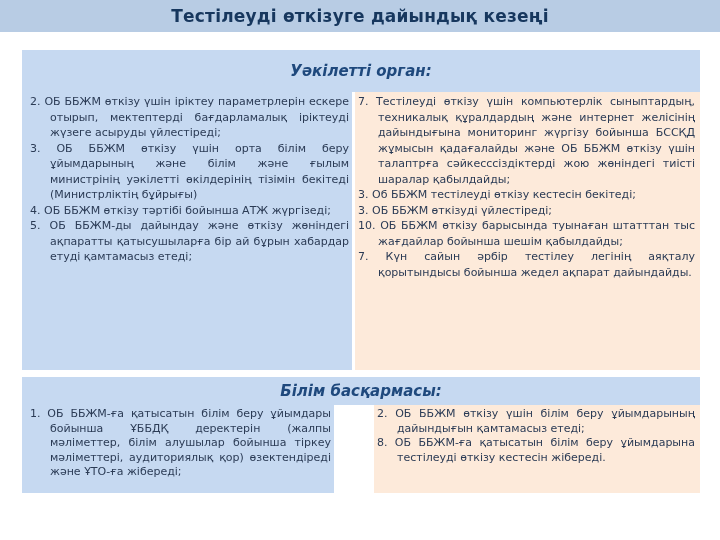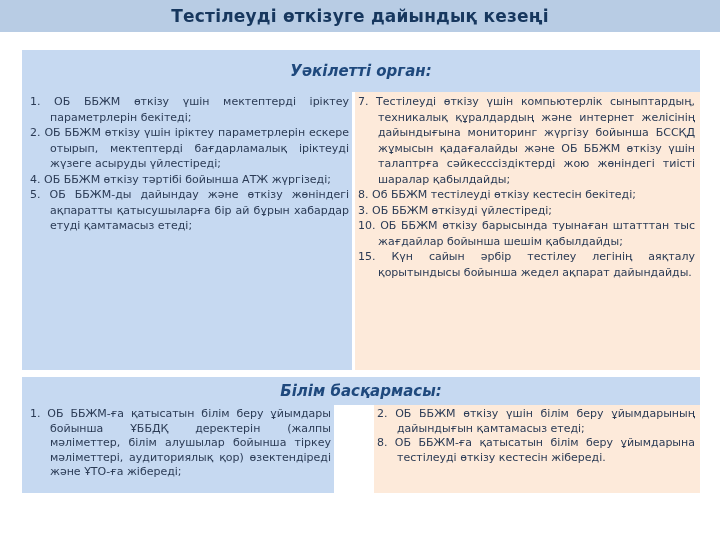--- a/index.html
+++ b/index.html
@@ -76,31 +76,31 @@
 <div class="slide">
 
   <div class="title-bar">
     <span class="title-text">Тестілеуді өткізуге дайындық кезеңі</span>
   </div>
 
   <section class="block block-1">
     <div class="block-heading">Уәкілетті орган:</div>
     <div class="cols">
       <div class="col col-blue">
-        <div class="item">1. ОБ ББЖМ өткізу үшін мектептерді іріктеу параметрлерін бекітеді;</div>
         <div class="item">2. ОБ ББЖМ өткізу үшін іріктеу параметрлерін ескере отырып, мектептерді бағдарламалық іріктеуді жүзеге асыруды үйлестіреді;</div>
+        <div class="item">3. ОБ ББЖМ өткізу үшін орта білім беру ұйымдарының және білім және ғылым министрінің уәкілетті өкілдерінің тізімін бекітеді (Министрліктің бұйрығы)</div>
         <div class="item">4. ОБ ББЖМ өткізу тәртібі бойынша АТЖ жүргізеді;</div>
         <div class="item">5. ОБ ББЖМ-ды дайындау және өткізу жөніндегі ақпаратты қатысушыларға бір ай бұрын хабардар етуді қамтамасыз етеді;</div>
       </div>
       <div class="col col-peach">
         <div class="item">7. Тестілеуді өткізу үшін компьютерлік сыныптардың, техникалық құралдардың және интернет желісінің дайындығына мониторинг жүргізу бойынша БССҚД жұмысын қадағалайды және ОБ ББЖМ өткізу үшін талаптрға сәйкесссіздіктерді жою жөніндегі тиісті шаралар қабылдайды;</div>
-        <div class="item">8. Об ББЖМ тестілеуді өткізу кестесін бекітеді;</div>
+        <div class="item">3. Об ББЖМ тестілеуді өткізу кестесін бекітеді;</div>
         <div class="item">3. ОБ ББЖМ өткізуді үйлестіреді;</div>
         <div class="item">10. ОБ ББЖМ өткізу барысында туынаған штатттан тыс жағдайлар бойынша шешім қабылдайды;</div>
-        <div class="item">15. Күн сайын әрбір тестілеу легінің аяқталу қорытындысы бойынша жедел ақпарат дайындайды.</div>
+        <div class="item">7. Күн сайын әрбір тестілеу легінің аяқталу қорытындысы бойынша жедел ақпарат дайындайды.</div>
       </div>
     </div>
   </section>
 
   <section class="block block-2">
     <div class="block-heading">Білім басқармасы:</div>
     <div class="cols">
       <div class="col col-blue">
         <div class="item">1. ОБ ББЖМ-ға қатысатын білім беру ұйымдары бойынша ҰББДҚ деректерін (жалпы мәліметтер, білім алушылар бойынша тіркеу мәліметтері, аудиториялық қор) өзектендіреді және ҰТО-ға жібереді;</div>
       </div>

